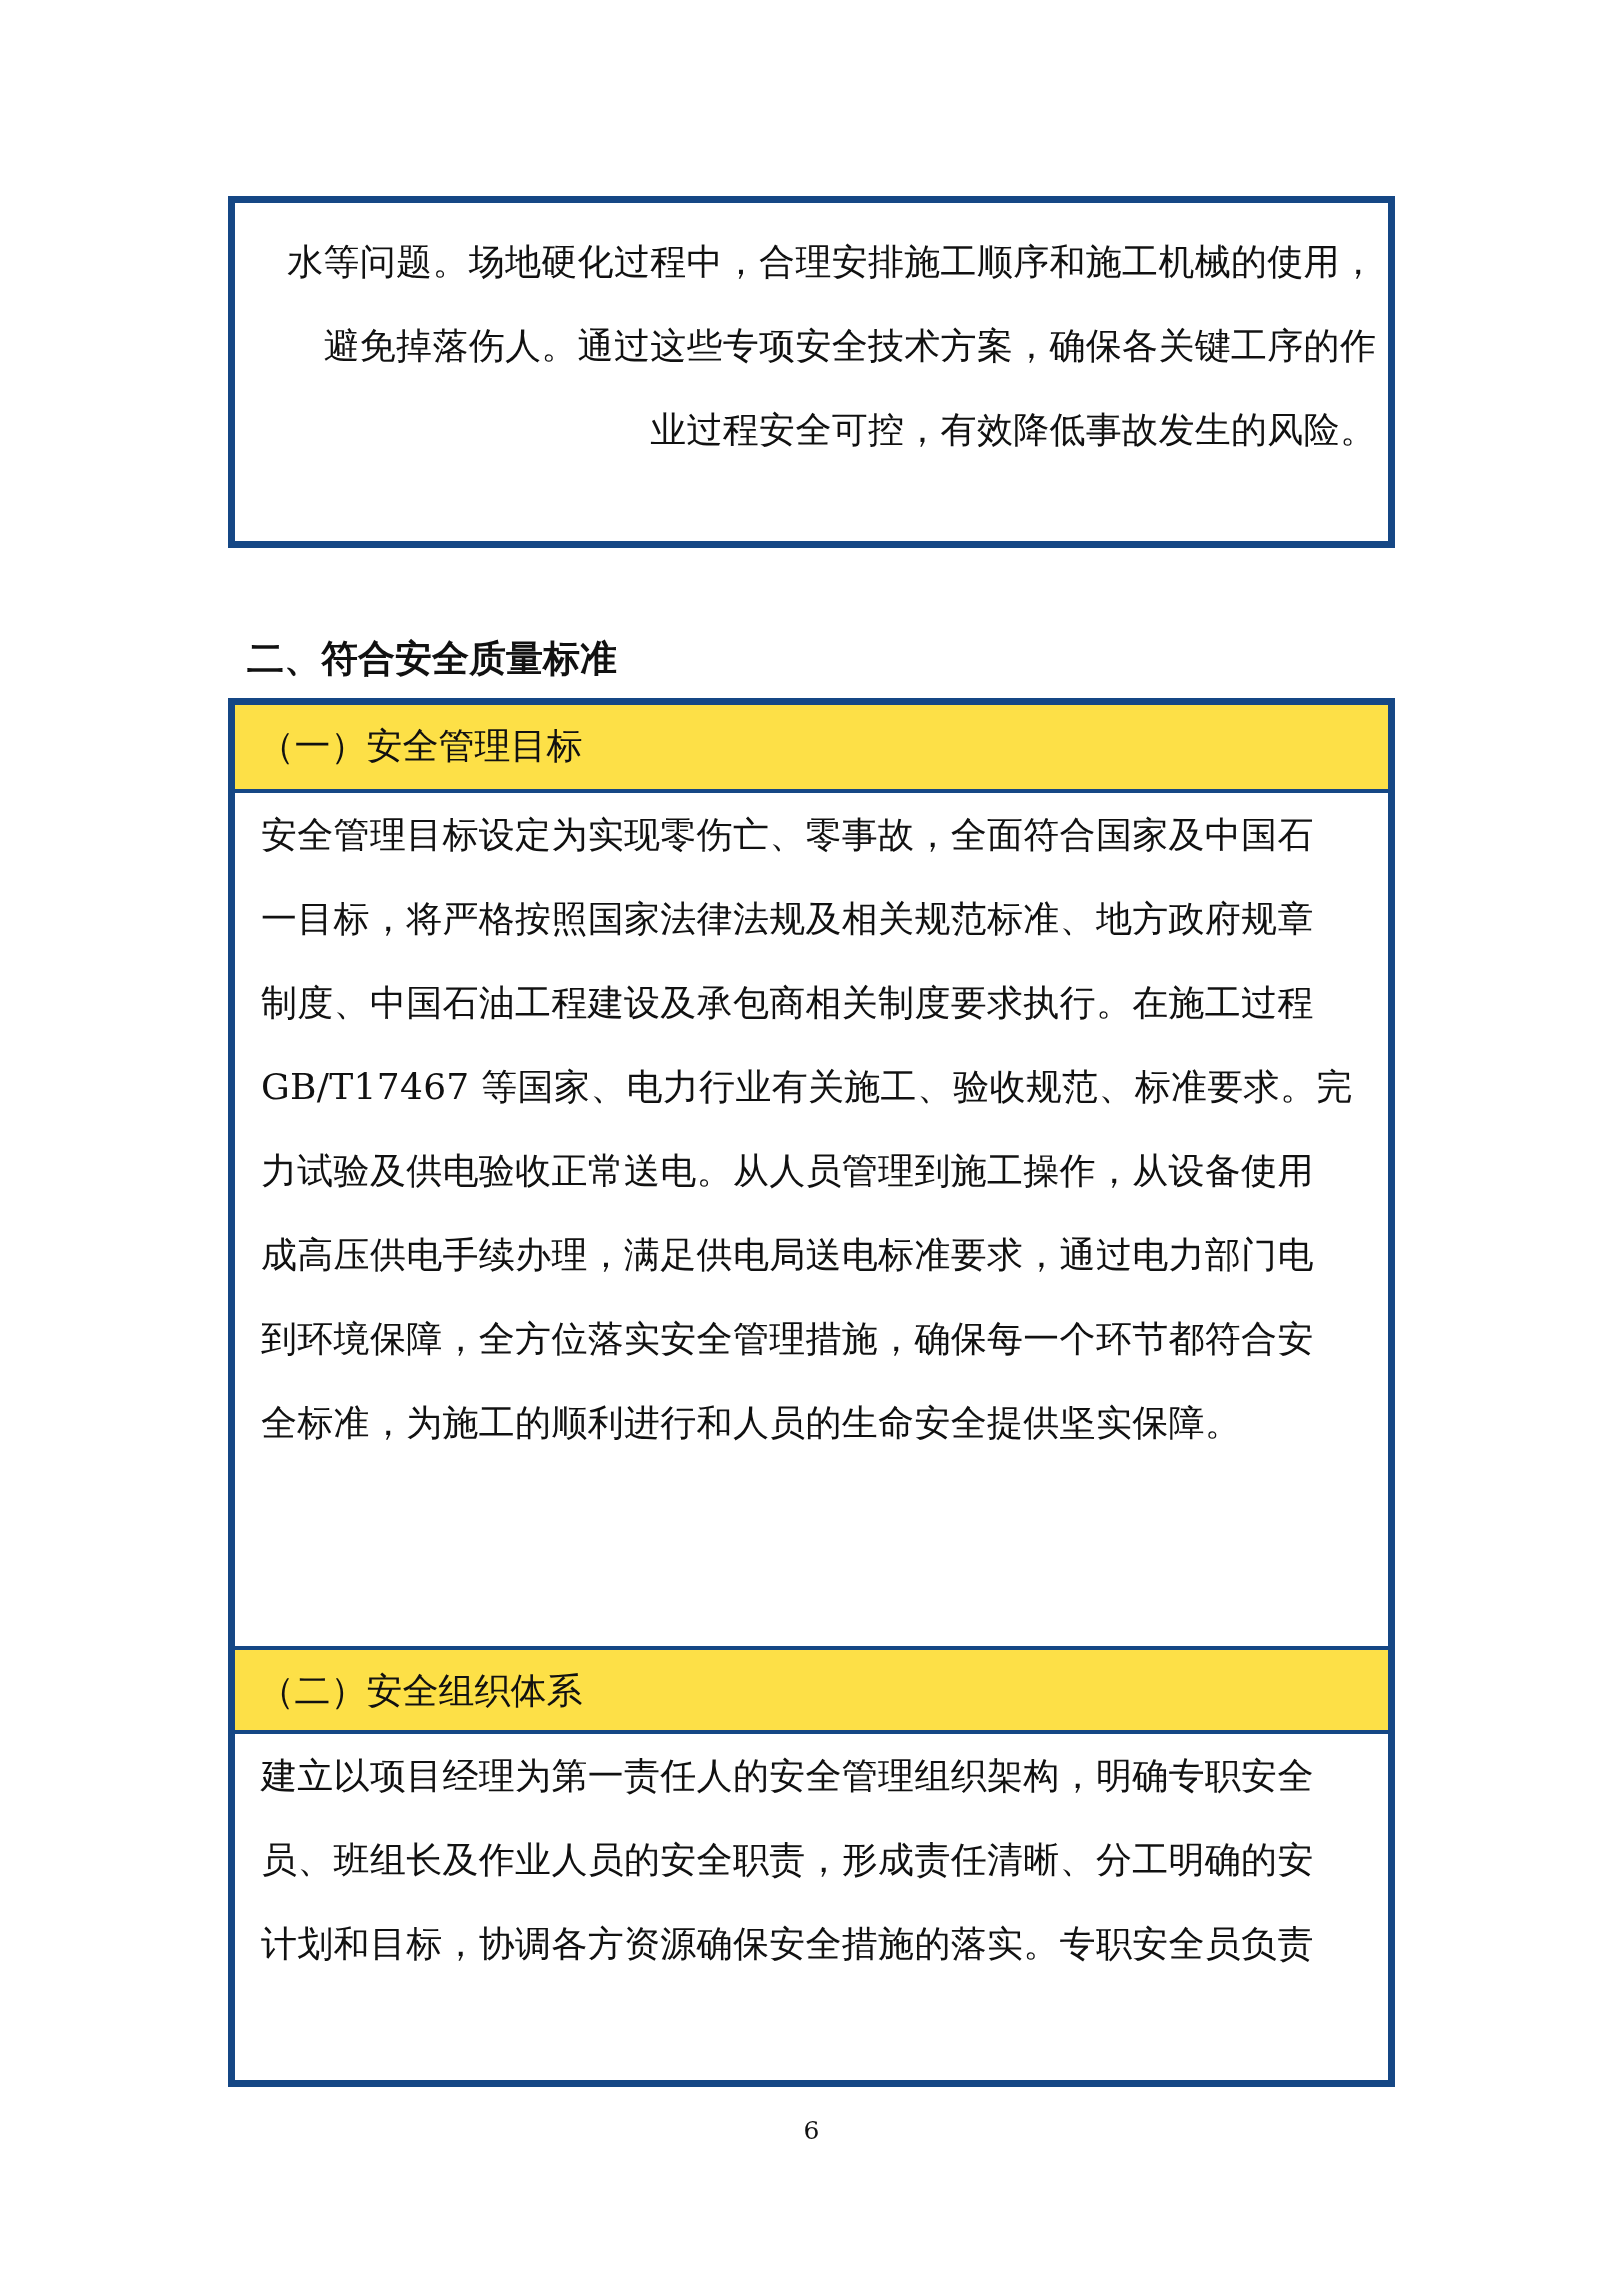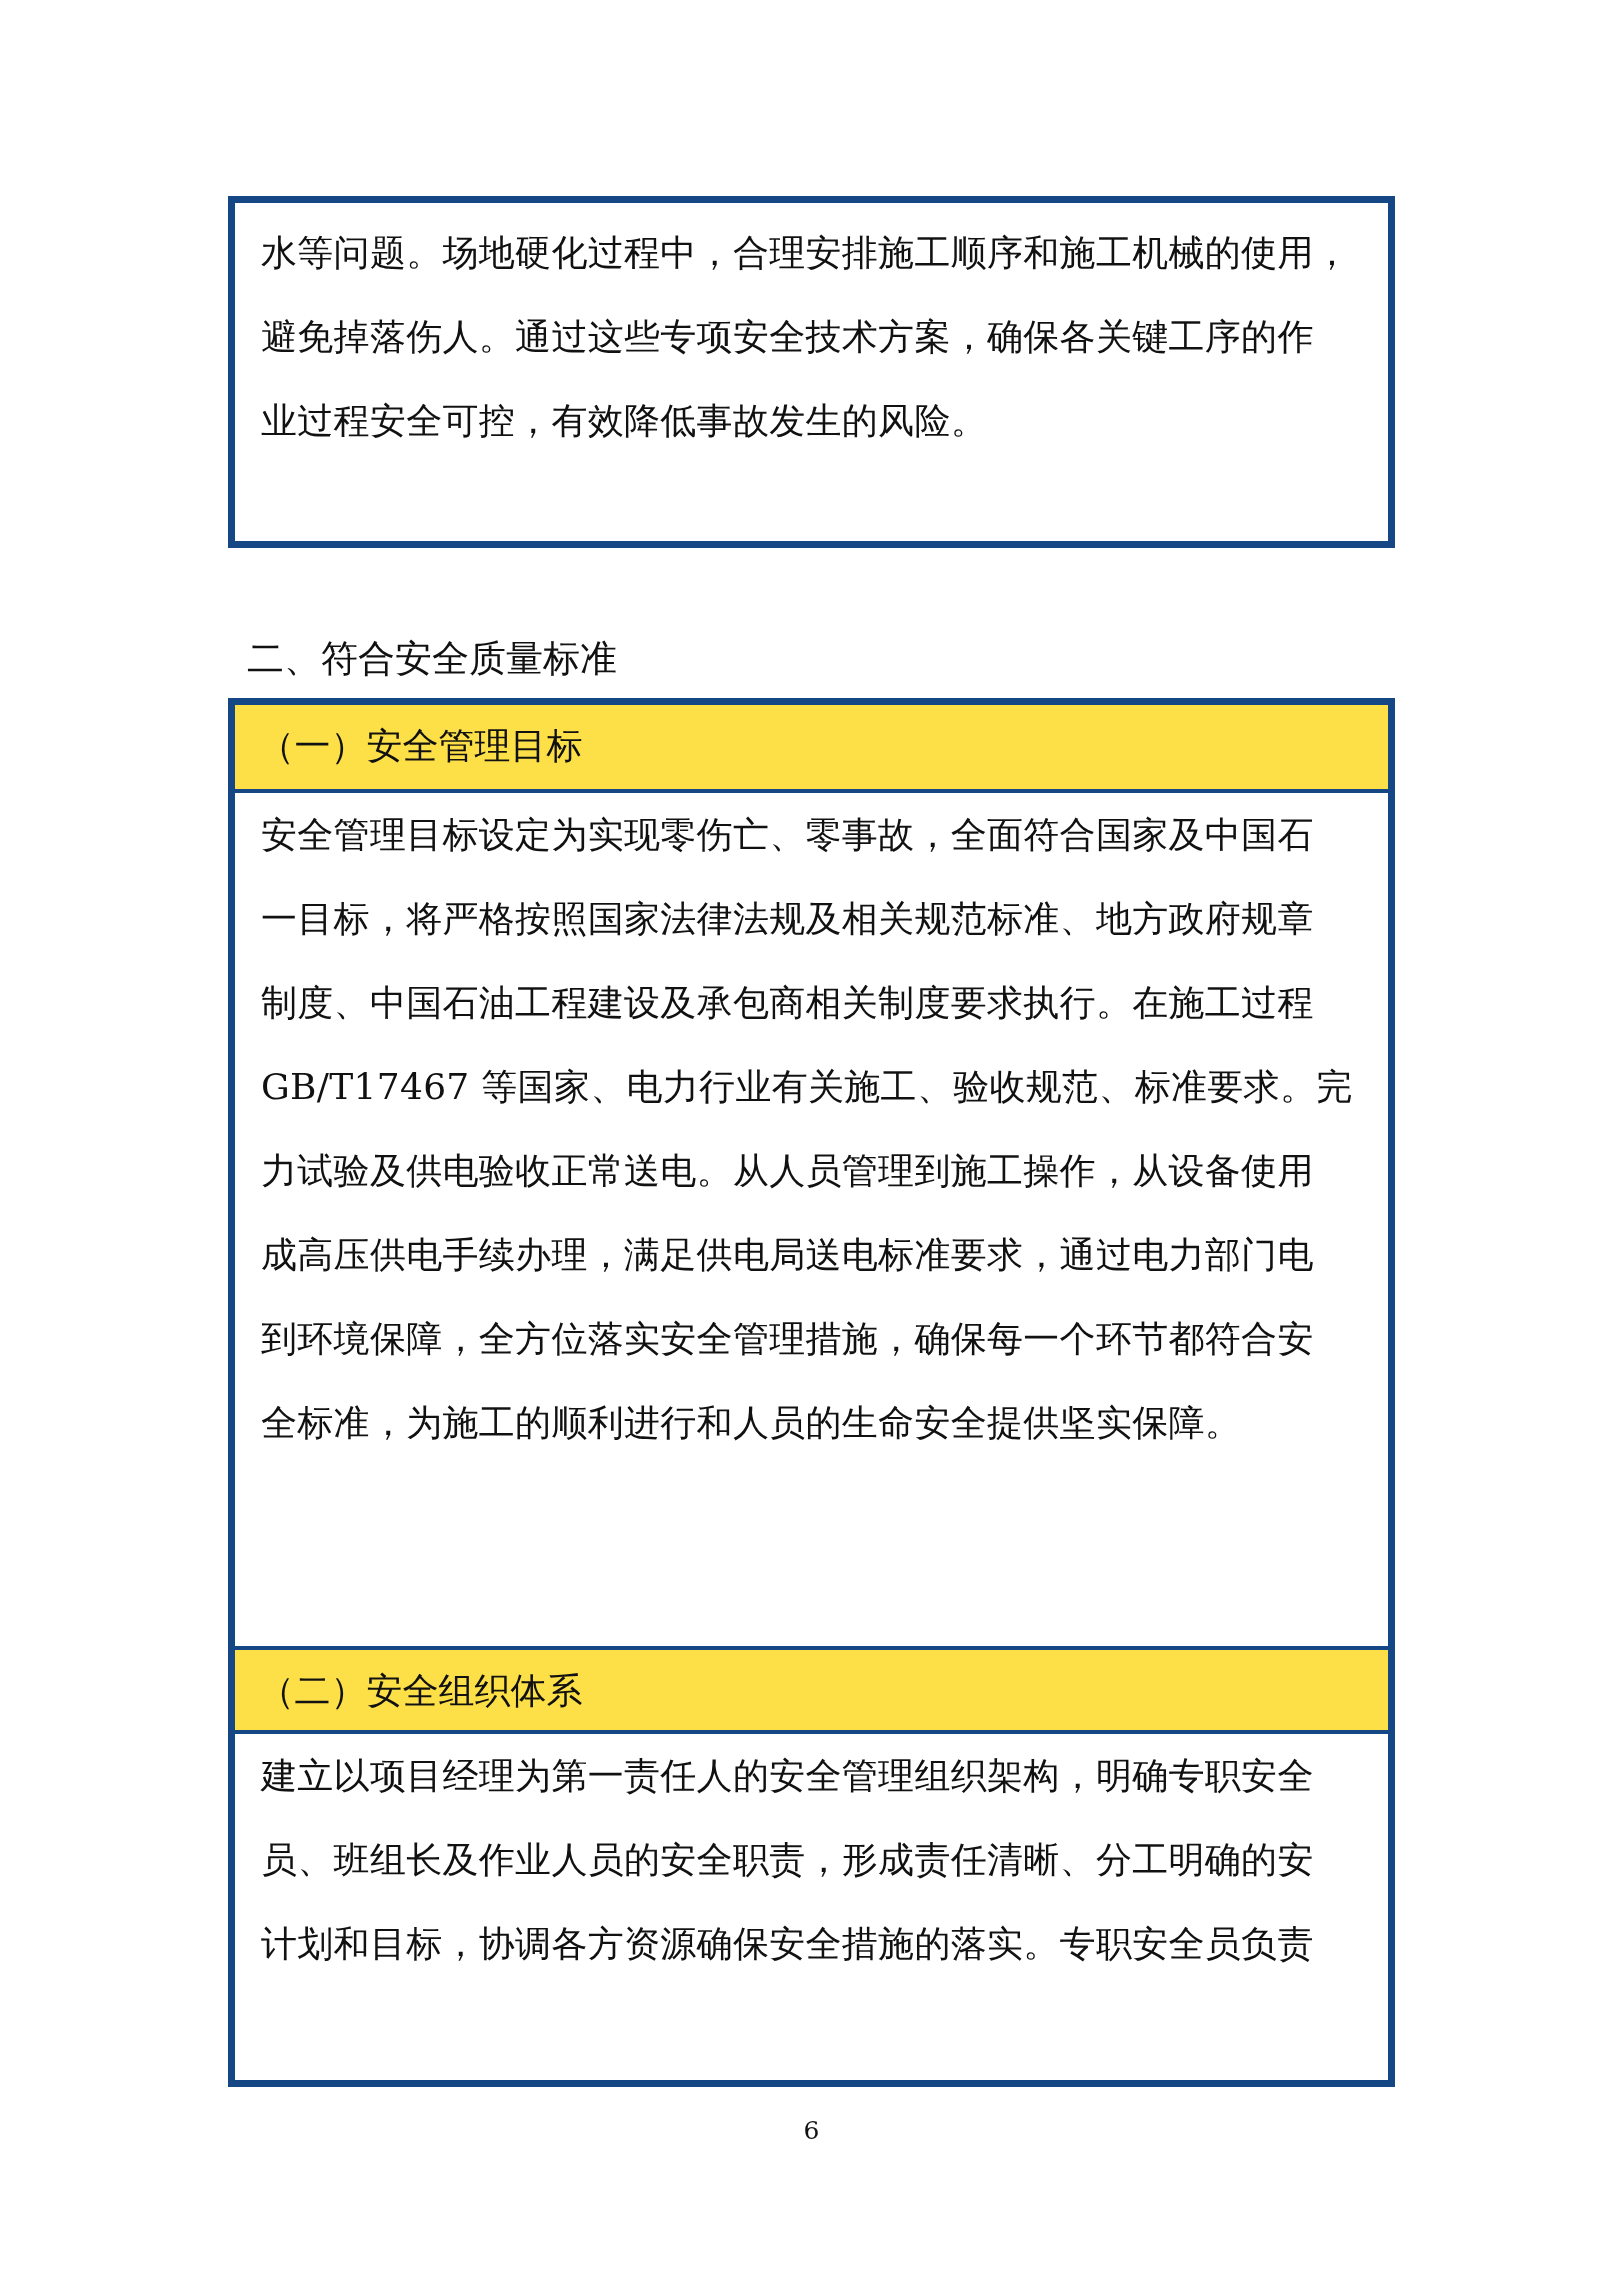--- a/index.html
+++ b/index.html
@@ -3,27 +3,27 @@
 <meta charset="utf-8">
 <style>
   html, body { margin: 0; padding: 0; background: #ffffff; }
   body { width: 1623px; height: 2295px; position: relative; overflow: hidden;
          font-family: "DejaVu Serif", "Liberation Serif", serif; color: #111; }
   .box { position: absolute; left: 228px; width: 1167px; box-sizing: border-box;
          border: 7.9px solid #154785; background: #fff; }
   .box1 { top: 196px; height: 352px; }
   .box2 { top: 698px; height: 1389px; }
   .para { font-size: 36px; line-height: 84px; padding: 0 11.8px 0 26px; letter-spacing: 0.3px; }
-  .box1 .para { padding-top: 8px; }
+  .box1 .para { padding-top: 17px; text-align: right; }
   .line { display: block; white-space: nowrap; height: 84px; }
   .hdr { background: #fde047; height: 88px; border-bottom: 4.6px solid #154785; box-sizing: border-box;
          font-size: 36px; line-height: 82px; padding-left: 23.6px; }
   .hdr2 { border-top: 4.6px solid #154785; height: 88px; }
   .body1 { height: 853px; }
-  .section-title { position: absolute; left: 247px; top: 629px; font-size: 37px; line-height: 59px; }
+  .section-title { position: absolute; left: 247px; top: 629px; font-size: 37px; line-height: 59px; font-weight: bold; }
   .page-num { position: absolute; left: 0; width: 1623px; top: 2111px; text-align: center;
               font-size: 25px; line-height: 39px; }
 </style>
 </head>
 <body>
 
 <div class="box box1">
   <div class="para">
     <span class="line">水等问题。场地硬化过程中，合理安排施工顺序和施工机械的使用，</span>
     <span class="line">避免掉落伤人。通过这些专项安全技术方案，确保各关键工序的作</span>

